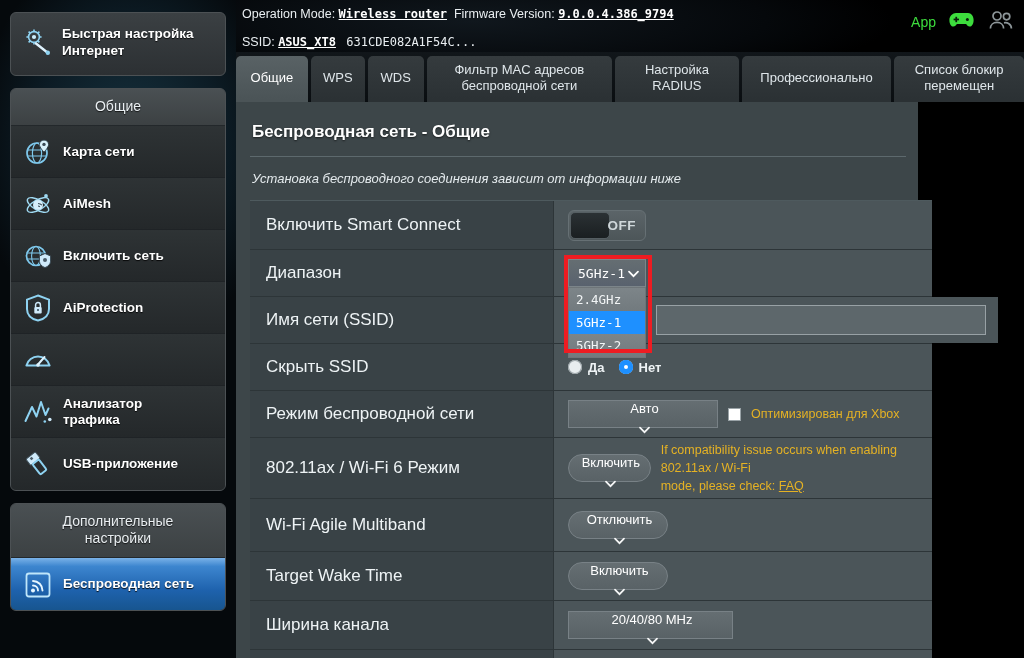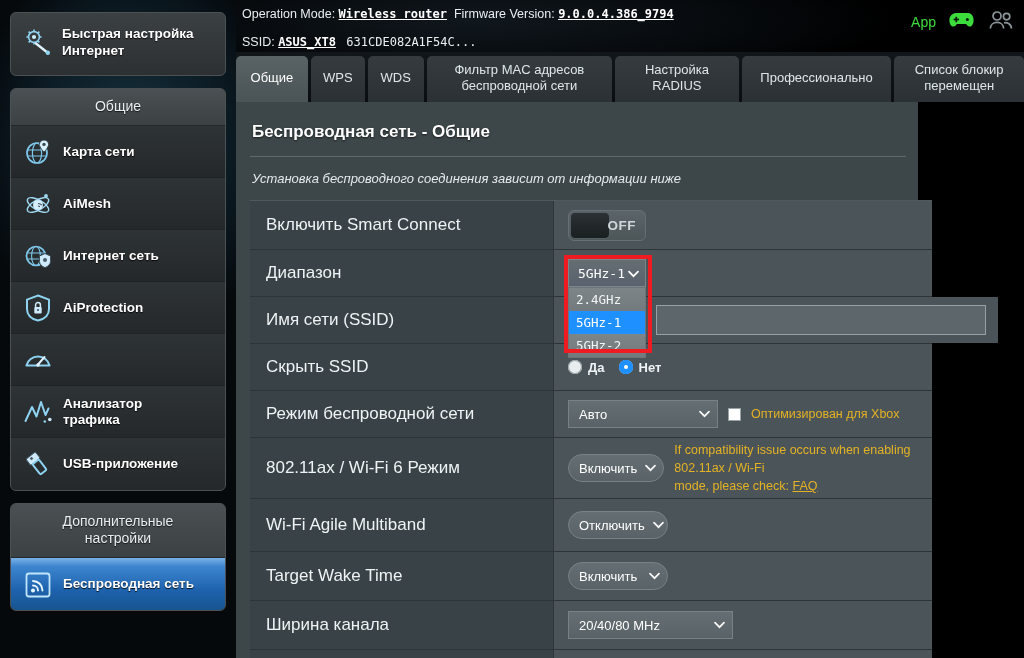--- a/index.html
+++ b/index.html
@@ -142,21 +142,21 @@
     position:absolute; right:9px; color:#cfd7da; font-size:13.5px; font-weight:bold;
     letter-spacing:.5px;
   }
 
   
   .sel {
     background: linear-gradient(180deg,#656e72 0%,#596266 100%);
     border:1px solid #788186;
     color:#fff; font-size:13px;
     height:28px; display:inline-flex; align-items:center; justify-content:space-between;
-    gap:8px; padding: 0 7px 0 10px;
+    gap:8px; padding: 0 7px 0 10px; flex-direction: column;
   }
   .sel .cv { font-size:11px; opacity:.95; } .sel.w100 { width:100px;border-radius:14px; }
   .sel.w150 { width:150px; } .sel.w165 { width:165px; }
 
   
   #band-wrap { position:relative; }
   #band-sel {
     width:78px; height:28px;
     background: linear-gradient(180deg,#656e72 0%,#59626e 100%);
     border:1px solid #7c858a;
@@ -254,21 +254,21 @@
       <div class="side-item">
         <span class="ico">
           <svg viewBox="0 0 30 30" width="30" height="30">
             <circle cx="13" cy="15" r="9.5" fill="none" stroke="#7ec8ec" stroke-width="1.7"></circle>
             <ellipse cx="13" cy="15" rx="4.4" ry="9.5" fill="none" stroke="#7ec8ec" stroke-width="1.1"></ellipse>
             <path d="M3.6 12h18.8M3.6 18h18.8" stroke="#7ec8ec" stroke-width="1.1" fill="none"></path>
             <path d="M22 12.5 27.6 15v5.2c0 3-2.6 5.4-5.6 6.4-3-1-5.6-3.4-5.6-6.4V15z" fill="#cfeafa" stroke="#36454f" stroke-width="1"></path>
             <circle cx="22" cy="19" r="2" fill="#4a5c68"></circle>
           </svg>
         </span>
-        <span class="txt">Интернет сеть</span>
+        <span class="txt">Включить сеть</span>
       </div>
 
       <div class="side-item">
         <span class="ico">
           <svg viewBox="0 0 30 30" width="30" height="30">
             <path d="M15 2.5 26 6.6v9.3c0 6-4.7 10.1-11 11.6-6.3-1.5-11-5.6-11-11.6V6.6z" fill="none" stroke="#8ed2f1" stroke-width="2"></path>
             <rect x="11.3" y="14" width="7.4" height="6.4" rx="1" fill="#cfeafa"></rect>
             <path d="M12.6 14v-2.1a2.4 2.4 0 0 1 4.8 0V14" fill="none" stroke="#cfeafa" stroke-width="1.5"></path>
             <circle cx="15" cy="17" r="1.1" fill="#39505e"></circle>
           </svg>

